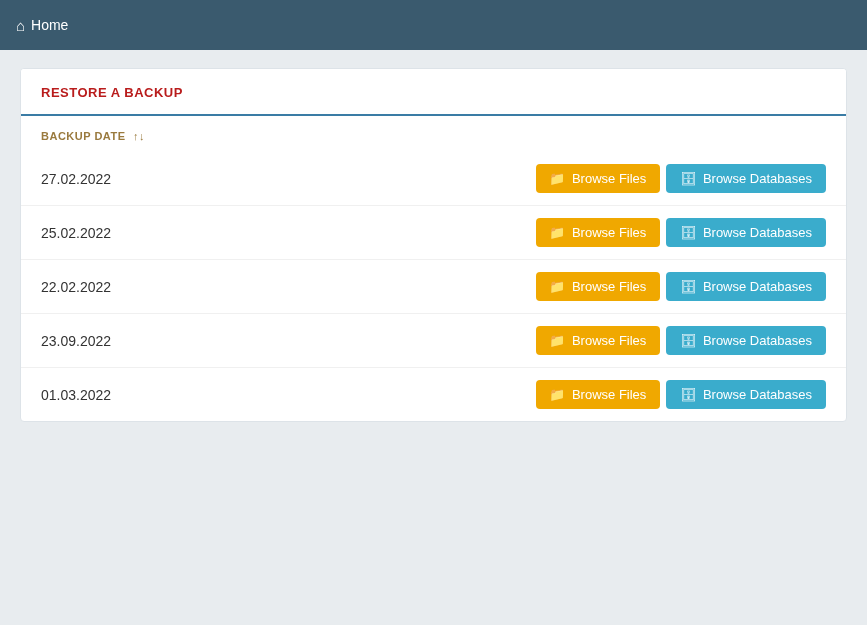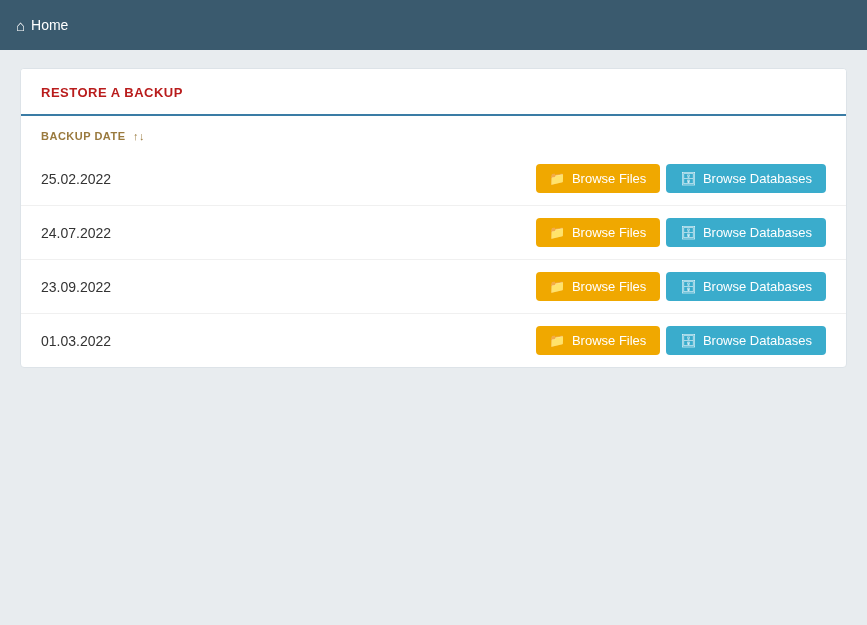--- a/index.html
+++ b/index.html
@@ -167,31 +167,41 @@
         <tr>
           <th>
             <span>BACKUP DATE</span>
             <span class="sort-icon">↑↓</span>
           </th>
           <th></th>
         </tr>
       </thead>
       <tbody id="backup-rows">
           <tr>
+            <td>27.02.2022</td>
+            <td class="actions-cell"><button class="btn btn-files">
+                <span>📁</span>
+                <span>Browse Files</span>
+              </button><button class="btn btn-databases">
+                <span>🗄</span>
+                <span>Browse Databases</span>
+              </button></td>
+          </tr>
+          <tr>
             <td>25.02.2022</td>
             <td class="actions-cell"><button class="btn btn-files">
                 <span>📁</span>
                 <span>Browse Files</span>
               </button><button class="btn btn-databases">
                 <span>🗄</span>
                 <span>Browse Databases</span>
               </button></td>
           </tr>
           <tr>
-            <td>24.07.2022</td>
+            <td>22.02.2022</td>
             <td class="actions-cell"><button class="btn btn-files">
                 <span>📁</span>
                 <span>Browse Files</span>
               </button><button class="btn btn-databases">
                 <span>🗄</span>
                 <span>Browse Databases</span>
               </button></td>
           </tr>
           <tr>
             <td>23.09.2022</td>

